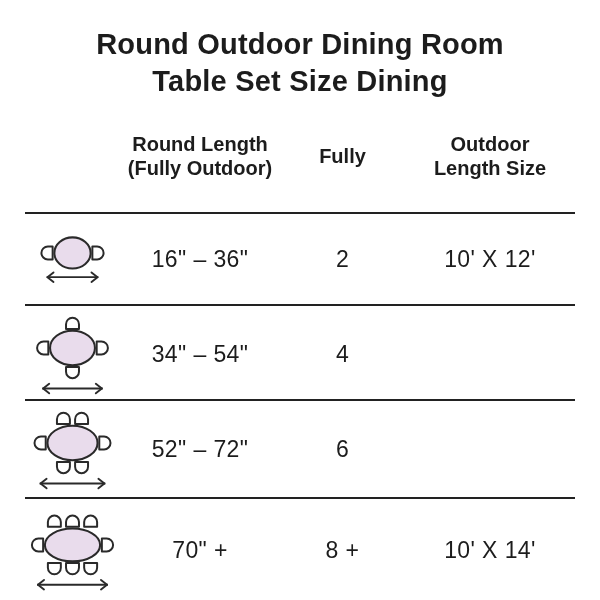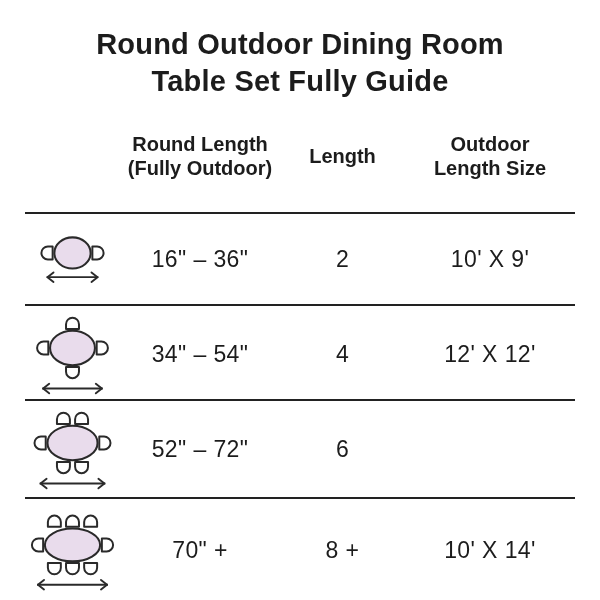--- a/index.html
+++ b/index.html
@@ -26,69 +26,68 @@
   .icon-cell{display:flex;justify-content:center;align-items:center;}
   .cell{white-space:nowrap;}
 </style>
 </head>
 <body>
 
 <div class="guide">
 
   <div class="title">
     <div>Round Outdoor Dining Room</div>
-    <div>Table Set Fully Guide</div>
+    <div>Table Set Size Dining</div>
   </div>
 
   <div class="grid header">
     <div class="cell"></div>
     <div class="cell">
       <div>Round Length</div>
       <div>(Fully Outdoor)</div>
     </div>
-    <div class="cell">Length</div>
+    <div class="cell">Fully</div>
     <div class="cell">
       <div>Outdoor</div>
       <div>Length Size</div>
     </div>
   </div>
 
   <div class="rows">
   <div class="grid row">
     <div class="cell icon-cell">
       <svg xmlns="http://www.w3.org/2000/svg" viewBox="0 0 110 58" width="110" height="58">
             <path d="M -7.5 5 L -7.5 -0.5 A 7.5 7.5 0 0 1 7.5 -0.5 L 7.5 5 Z" transform="translate(27 22) rotate(-90)" fill="#ffffff" stroke="#2a2a2a" stroke-width="2.3" stroke-linejoin="round"></path>
             <path d="M -7.5 5 L -7.5 -0.5 A 7.5 7.5 0 0 1 7.5 -0.5 L 7.5 5 Z" transform="translate(83 22) rotate(90)" fill="#ffffff" stroke="#2a2a2a" stroke-width="2.3" stroke-linejoin="round"></path>
             <ellipse cx="55" cy="22" rx="21" ry="18" fill="#e9dcec" stroke="#2a2a2a" stroke-width="2.4"></ellipse>
             <line x1="25" y1="50" x2="85" y2="50" stroke="#2a2a2a" stroke-width="2.2"></line>
             <polyline points="33,44.5 26,50 33,55.5" fill="none" stroke="#2a2a2a" stroke-width="2.2" stroke-linecap="round" stroke-linejoin="round"></polyline>
             <polyline points="77,44.5 84,50 77,55.5" fill="none" stroke="#2a2a2a" stroke-width="2.2" stroke-linecap="round" stroke-linejoin="round"></polyline>
           </svg>
     </div>
     <div class="cell">16" – 36"</div>
     <div class="cell">2</div>
-    <div class="cell">10' X 9'</div>
+    <div class="cell">10' X 12'</div>
   </div>
 
   <div class="grid row">
     <div class="cell icon-cell">
       <svg xmlns="http://www.w3.org/2000/svg" viewBox="0 0 110 96" width="110" height="96">
             <path d="M -7.5 5 L -7.5 -0.5 A 7.5 7.5 0 0 1 7.5 -0.5 L 7.5 5 Z" transform="translate(55 14) rotate(0)" fill="#ffffff" stroke="#2a2a2a" stroke-width="2.3" stroke-linejoin="round"></path>
             <path d="M -7.5 5 L -7.5 -0.5 A 7.5 7.5 0 0 1 7.5 -0.5 L 7.5 5 Z" transform="translate(55 68) rotate(180)" fill="#ffffff" stroke="#2a2a2a" stroke-width="2.3" stroke-linejoin="round"></path>
             <path d="M -7.5 5 L -7.5 -0.5 A 7.5 7.5 0 0 1 7.5 -0.5 L 7.5 5 Z" transform="translate(22 41) rotate(-90)" fill="#ffffff" stroke="#2a2a2a" stroke-width="2.3" stroke-linejoin="round"></path>
             <path d="M -7.5 5 L -7.5 -0.5 A 7.5 7.5 0 0 1 7.5 -0.5 L 7.5 5 Z" transform="translate(88 41) rotate(90)" fill="#ffffff" stroke="#2a2a2a" stroke-width="2.3" stroke-linejoin="round"></path>
             <ellipse cx="55" cy="41" rx="26" ry="20" fill="#e9dcec" stroke="#2a2a2a" stroke-width="2.4"></ellipse>
             <line x1="20" y1="88" x2="90" y2="88" stroke="#2a2a2a" stroke-width="2.2"></line>
             <polyline points="28,82.5 21,88 28,93.5" fill="none" stroke="#2a2a2a" stroke-width="2.2" stroke-linecap="round" stroke-linejoin="round"></polyline>
             <polyline points="82,82.5 89,88 82,93.5" fill="none" stroke="#2a2a2a" stroke-width="2.2" stroke-linecap="round" stroke-linejoin="round"></polyline>
           </svg>
     </div>
     <div class="cell">34" – 54"</div>
     <div class="cell">4</div>
-    <div class="cell">12' X 12'</div>
   </div>
 
   <div class="grid row">
     <div class="cell icon-cell">
       <svg xmlns="http://www.w3.org/2000/svg" viewBox="0 0 110 96" width="110" height="96">
             <path d="M -7.5 5 L -7.5 -0.5 A 7.5 7.5 0 0 1 7.5 -0.5 L 7.5 5 Z" transform="translate(44.5 14) rotate(0)" fill="#ffffff" stroke="#2a2a2a" stroke-width="2.3" stroke-linejoin="round"></path>
             <path d="M -7.5 5 L -7.5 -0.5 A 7.5 7.5 0 0 1 7.5 -0.5 L 7.5 5 Z" transform="translate(65.5 14) rotate(0)" fill="#ffffff" stroke="#2a2a2a" stroke-width="2.3" stroke-linejoin="round"></path>
             <path d="M -7.5 5 L -7.5 -0.5 A 7.5 7.5 0 0 1 7.5 -0.5 L 7.5 5 Z" transform="translate(44.5 68) rotate(180)" fill="#ffffff" stroke="#2a2a2a" stroke-width="2.3" stroke-linejoin="round"></path>
             <path d="M -7.5 5 L -7.5 -0.5 A 7.5 7.5 0 0 1 7.5 -0.5 L 7.5 5 Z" transform="translate(65.5 68) rotate(180)" fill="#ffffff" stroke="#2a2a2a" stroke-width="2.3" stroke-linejoin="round"></path>
             <path d="M -7.5 5 L -7.5 -0.5 A 7.5 7.5 0 0 1 7.5 -0.5 L 7.5 5 Z" transform="translate(19 41) rotate(-90)" fill="#ffffff" stroke="#2a2a2a" stroke-width="2.3" stroke-linejoin="round"></path>

